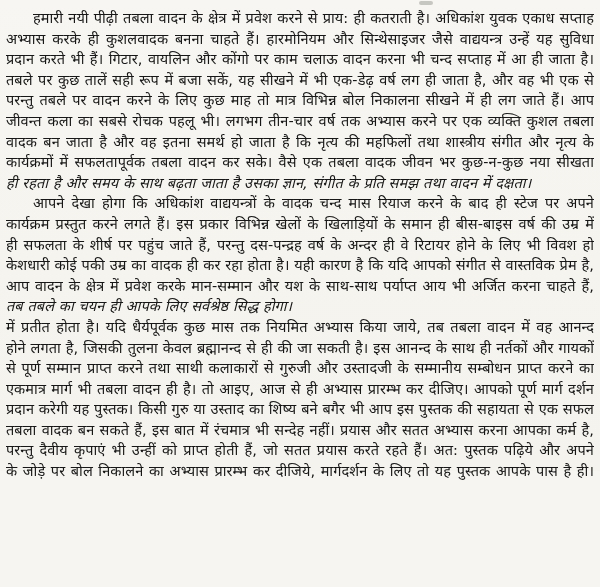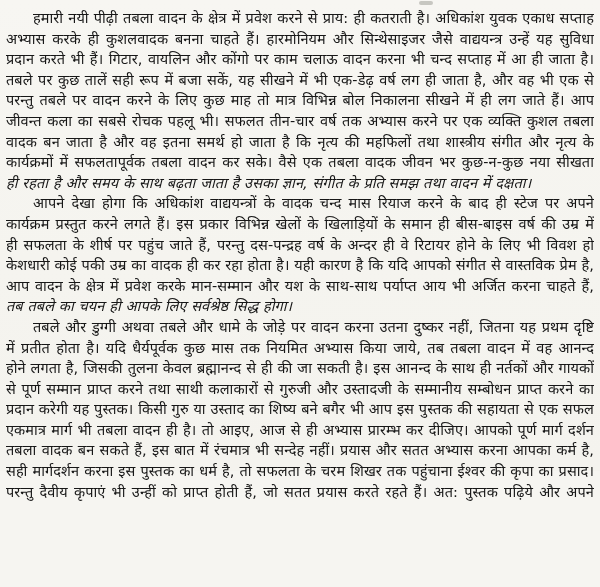--- a/index.html
+++ b/index.html
@@ -64,38 +64,37 @@
 
 <div class="page" style="color: rgb(23, 23, 23);">
   <div class="scan-smudge"></div>
   <div id="text-body" class="text-body">
       <div class="paragraph">
         <div class="line first">हमारी नयी पीढ़ी तबला वादन के क्षेत्र में प्रवेश करने से प्राय: ही कतराती है। अधिकांश युवक एकाध सप्ताह</div>
         <div class="line">अभ्यास करके ही कुशलवादक बनना चाहते हैं। हारमोनियम और सिन्थेसाइजर जैसे वाद्ययन्त्र उन्हें यह सुविधा</div>
         <div class="line">प्रदान करते भी हैं। गिटार, वायलिन और कोंगो पर काम चलाऊ वादन करना भी चन्द सप्ताह में आ ही जाता है।</div>
         <div class="line">तबले पर कुछ तालें सही रूप में बजा सकें, यह सीखने में भी एक-डेढ़ वर्ष लग ही जाता है, और वह भी एक से</div>
         <div class="line">परन्तु तबले पर वादन करने के लिए कुछ माह तो मात्र विभिन्न बोल निकालना सीखने में ही लग जाते हैं। आप</div>
-        <div class="line">जीवन्त कला का सबसे रोचक पहलू भी। सफलत तीन-चार वर्ष तक अभ्यास करने पर एक व्यक्ति कुशल तबला</div>
+        <div class="line">जीवन्त कला का सबसे रोचक पहलू भी। लगभग तीन-चार वर्ष तक अभ्यास करने पर एक व्यक्ति कुशल तबला</div>
         <div class="line">वादक बन जाता है और वह इतना समर्थ हो जाता है कि नृत्य की महफिलों तथा शास्त्रीय संगीत और नृत्य के</div>
         <div class="line">कार्यक्रमों में सफलतापूर्वक तबला वादन कर सके। वैसे एक तबला वादक जीवन भर कुछ-न-कुछ नया सीखता</div>
         <div class="line pfinal">ही रहता है और समय के साथ बढ़ता जाता है उसका ज्ञान, संगीत के प्रति समझ तथा वादन में दक्षता।</div>
       </div>
       <div class="paragraph">
         <div class="line first">आपने देखा होगा कि अधिकांश वाद्ययन्त्रों के वादक चन्द मास रियाज करने के बाद ही स्टेज पर अपने</div>
         <div class="line">कार्यक्रम प्रस्तुत करने लगते हैं। इस प्रकार विभिन्न खेलों के खिलाड़ियों के समान ही बीस-बाइस वर्ष की उम्र में</div>
         <div class="line">ही सफलता के शीर्ष पर पहुंच जाते हैं, परन्तु दस-पन्द्रह वर्ष के अन्दर ही वे रिटायर होने के लिए भी विवश हो जाते</div>
         <div class="line">केशधारी कोई पकी उम्र का वादक ही कर रहा होता है। यही कारण है कि यदि आपको संगीत से वास्तविक प्रेम है,</div>
         <div class="line">आप वादन के क्षेत्र में प्रवेश करके मान-सम्मान और यश के साथ-साथ पर्याप्त आय भी अर्जित करना चाहते हैं,</div>
         <div class="line pfinal">तब तबले का चयन ही आपके लिए सर्वश्रेष्ठ सिद्ध होगा।</div>
       </div>
       <div class="paragraph">
-        <div class="line first">तबले और डुग्गी अथवा तबले और धामे के जोड़े पर वादन करना उतना दुष्कर नहीं, जितना यह प्रथम दृष्टि</div>
         <div class="line">में प्रतीत होता है। यदि धैर्यपूर्वक कुछ मास तक नियमित अभ्यास किया जाये, तब तबला वादन में वह आनन्द प्राप्त</div>
         <div class="line">होने लगता है, जिसकी तुलना केवल ब्रह्मानन्द से ही की जा सकती है। इस आनन्द के साथ ही नर्तकों और गायकों</div>
         <div class="line">से पूर्ण सम्मान प्राप्त करने तथा साथी कलाकारों से गुरुजी और उस्तादजी के सम्मानीय सम्बोधन प्राप्त करने का</div>
+        <div class="line">एकमात्र मार्ग भी तबला वादन ही है। तो आइए, आज से ही अभ्यास प्रारम्भ कर दीजिए। आपको पूर्ण मार्ग दर्शन</div>
         <div class="line">प्रदान करेगी यह पुस्तक। किसी गुरु या उस्ताद का शिष्य बने बगैर भी आप इस पुस्तक की सहायता से एक सफल</div>
-        <div class="line">एकमात्र मार्ग भी तबला वादन ही है। तो आइए, आज से ही अभ्यास प्रारम्भ कर दीजिए। आपको पूर्ण मार्ग दर्शन</div>
         <div class="line">तबला वादक बन सकते हैं, इस बात में रंचमात्र भी सन्देह नहीं। प्रयास और सतत अभ्यास करना आपका कर्म है,</div>
-        <div class="line">सही मार्गदर्शन करना इस पुस्तक का धर्म है, तो सफलता के चरम शिखर तक पहुंचाना ईश्वर की कृपा का प्रसाद।</div>
         <div class="line">परन्तु दैवीय कृपाएं भी उन्हीं को प्राप्त होती हैं, जो सतत प्रयास करते रहते हैं। अत: पुस्तक पढ़िये और अपने तबले</div>
+        <div class="line">के जोड़े पर बोल निकालने का अभ्यास प्रारम्भ कर दीजिये, मार्गदर्शन के लिए तो यह पुस्तक आपके पास है ही।</div>
       </div>
     </div>
 </div>
 
 </body></html>

